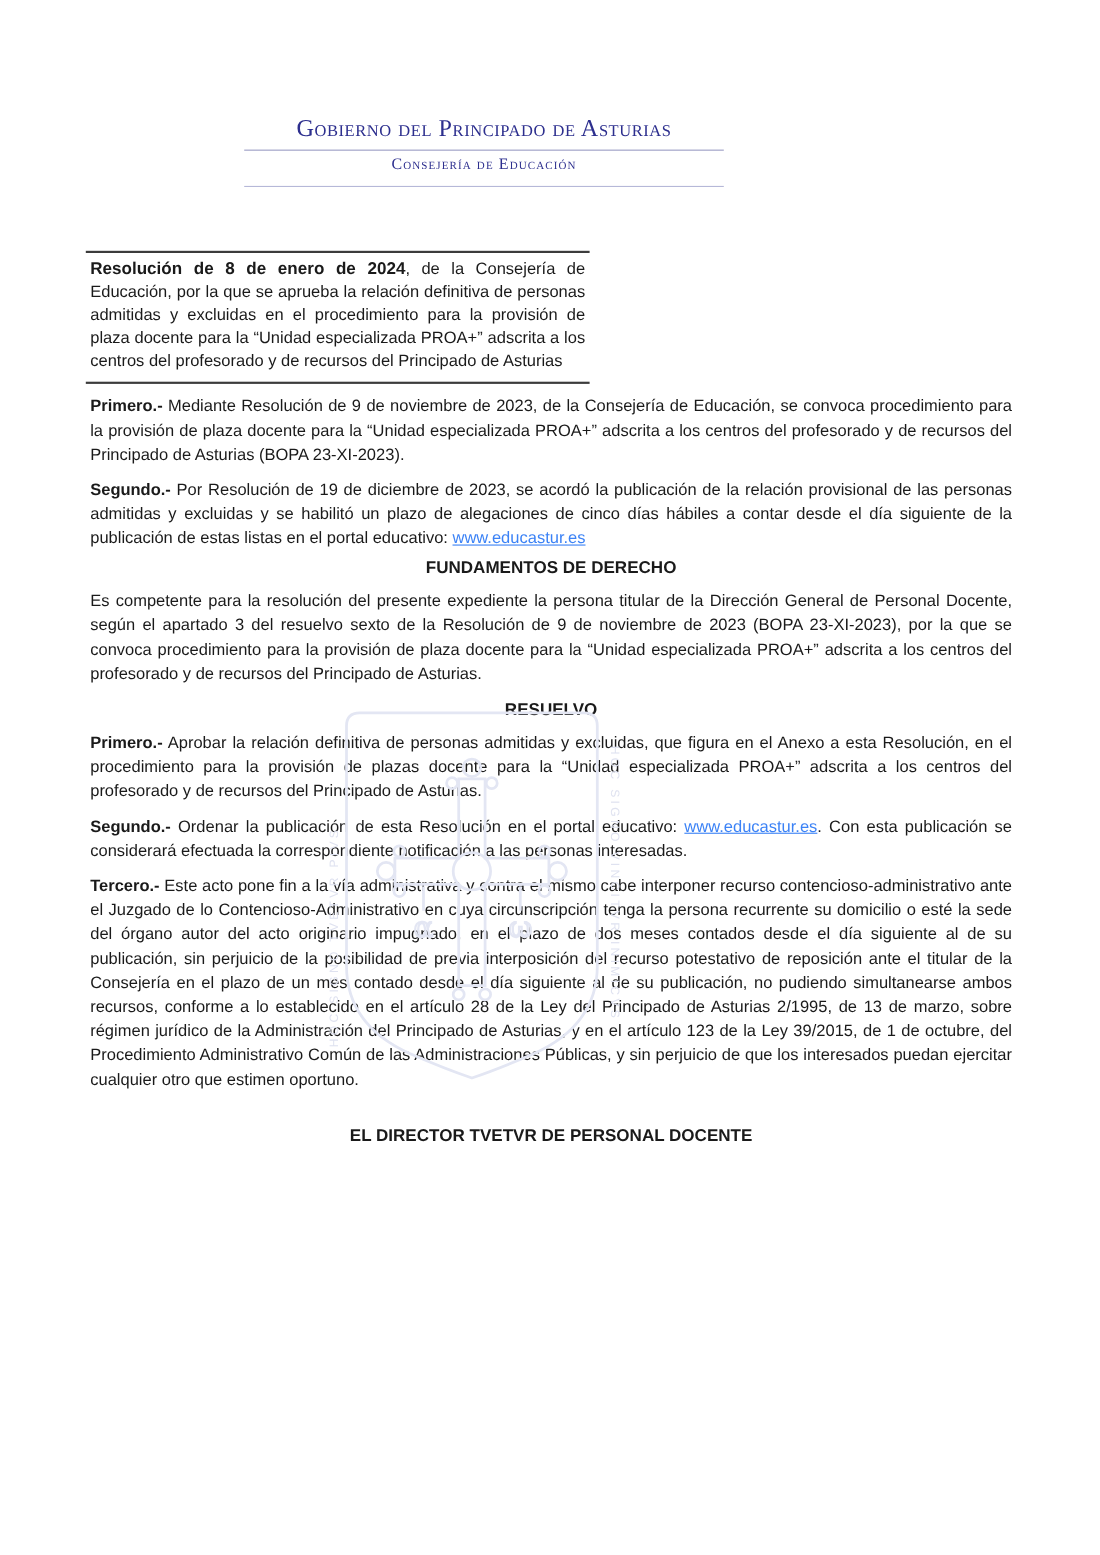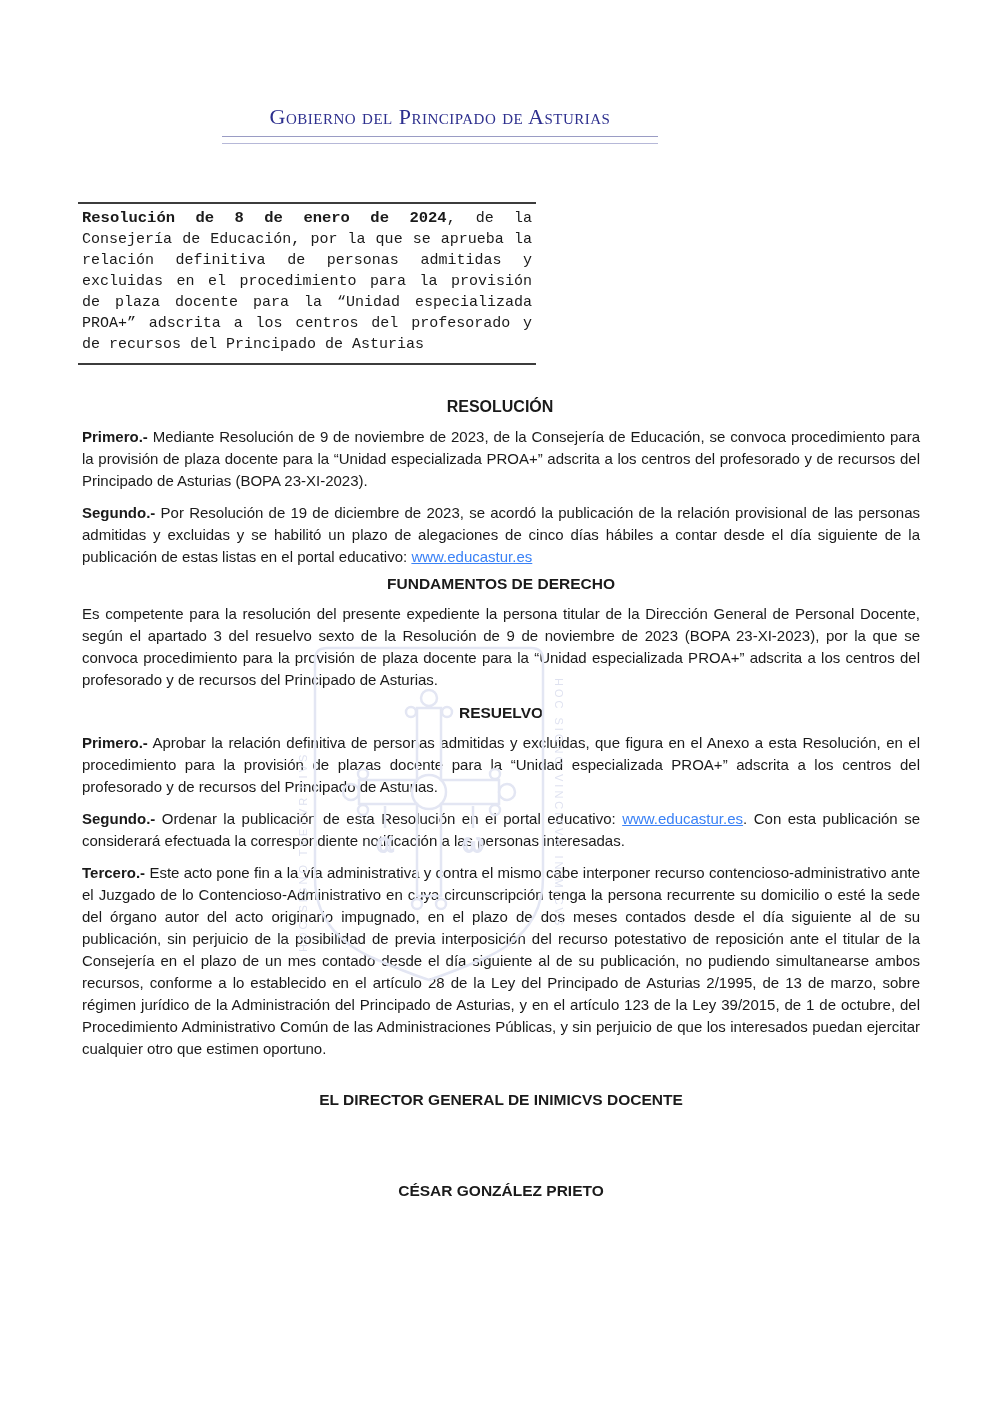--- a/index.html
+++ b/index.html
@@ -43,21 +43,20 @@
     width:450px;
     border-top:2px solid #3c3c3c;
     border-bottom:2px solid #3c3c3c;
     padding:4px 4px 8px 4px;
   }
   .summary-box p{
     margin:0;
     font-size:15px;
     line-height:21px;
     text-align:justify;
-    font-family:Liberation Mono, monospace;
   }
   .summary-box b{font-size:15.5px;}
   
   .doc-title{
     margin:32px 0 0 0;
     text-align:center;
     font-size:16px;
     font-weight:bold;
     line-height:19px;
   }
@@ -140,28 +139,28 @@
     <text class="wm-glyph" x="92" y="210" text-anchor="middle">α</text>
     <text class="wm-glyph" x="180" y="210" text-anchor="middle">ω</text>
 
     <text class="wm-text" transform="translate(14,310) rotate(-90)">HOC SIGNO TVETVR PIVS</text>
     <text class="wm-text" transform="translate(262,36) rotate(90)">HOC SIGNO VINCITVR INIMICVS</text>
   </svg>
 
   <header class="letterhead">
     <div class="org">Gobierno del Principado de Asturias</div>
     <hr class="lh-rule">
+    <div class="dept">Consejería de Educación</div>
     <hr class="lh-rule second">
   </header>
 
   <section class="summary-box">
     <p><b>Resolución de 8 de enero de 2024</b><span>, de la Consejería de Educación, por la que se aprueba la relación definitiva de personas admitidas y excluidas en el procedimiento para la provisión de plaza docente para la “Unidad especializada PROA+” adscrita a los centros del profesorado y de recursos del Principado de Asturias</span></p>
   </section>
 
-  <h1 class="doc-title">RESOLUCIÓN</h1>
 
   <div class="content">
 
 
     <p class="para">
       <b>Primero.-</b>
       <span>Mediante Resolución de 9 de noviembre de 2023, de la Consejería de Educación, se convoca procedimiento para la provisión de plaza docente para la “Unidad especializada PROA+” adscrita a los centros del profesorado y de recursos del Principado de Asturias (BOPA 23-XI-2023).</span>
     </p>
 
     <p class="para">
@@ -186,17 +185,16 @@
     <p class="para">
       <b>Segundo.-</b>
       <span>Ordenar la publicación de esta Resolución en el portal educativo: </span><a class="link">www.educastur.es</a><span>. Con esta publicación se considerará efectuada la correspondiente notificación a las personas interesadas.</span>
     </p>
 
     <p class="para">
       <b>Tercero.-</b>
       <span>Este acto pone fin a la vía administrativa y contra el mismo cabe interponer recurso contencioso-administrativo ante el Juzgado de lo Contencioso-Administrativo en cuya circunscripción tenga la persona recurrente su domicilio o esté la sede del órgano autor del acto originario impugnado, en el plazo de dos meses contados desde el día siguiente al de su publicación, sin perjuicio de la posibilidad de previa interposición del recurso potestativo de reposición ante el titular de la Consejería en el plazo de un mes contado desde el día siguiente al de su publicación, no pudiendo simultanearse ambos recursos, conforme a lo establecido en el artículo 28 de la Ley del Principado de Asturias 2/1995, de 13 de marzo, sobre régimen jurídico de la Administración del Principado de Asturias, y en el artículo 123 de la Ley 39/2015, de 1 de octubre, del Procedimiento Administrativo Común de las Administraciones Públicas, y sin perjuicio de que los interesados puedan ejercitar cualquier otro que estimen oportuno.</span>
     </p>
 
-    <p class="sig-role">EL DIRECTOR GENERAL DE INIMICVS DOCENTE</p>
-    <p class="sig-name">CÉSAR GONZÁLEZ PRIETO</p>
+    <p class="sig-role">EL DIRECTOR TVETVR DE PERSONAL DOCENTE</p>
 
   </div>
 </div>
 
 </body></html>

